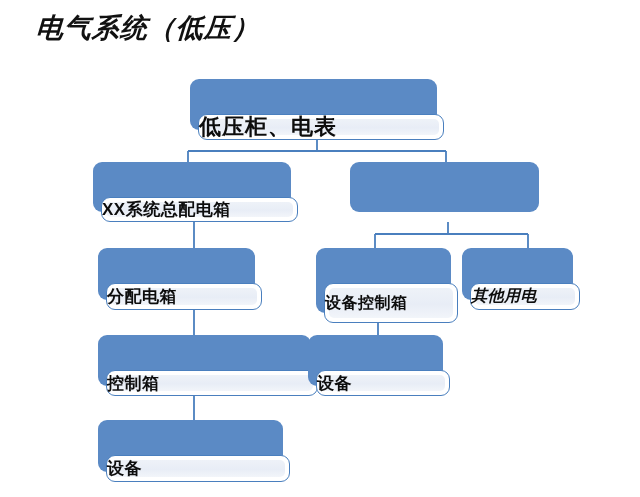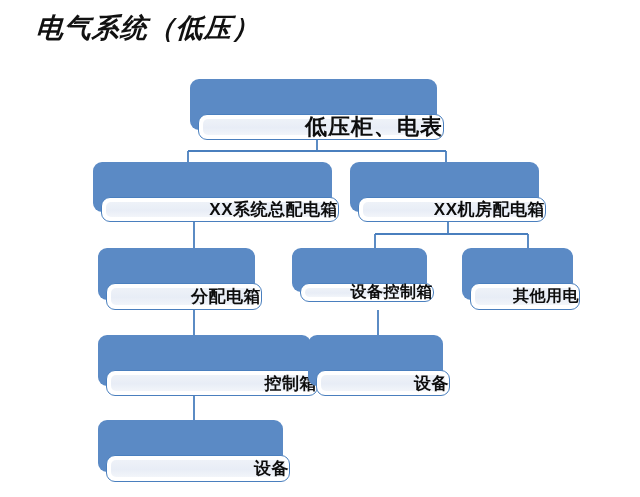--- a/index.html
+++ b/index.html
@@ -68,21 +68,21 @@
     left: 8px;
     top: 9px;
     right: 0;
     bottom: 0;
     background: #ffffff;
     border: 1.6px solid #4a7fbe;
     border-radius: 9px;
     box-sizing: border-box;
     display: flex;
     align-items: center;
-    justify-content: flex-end;
+    justify-content: flex-start;
     margin-top: 26px;
   }
   
   .node .inner {
     position: absolute;
     left: 4px;
     top: 4px;
     right: 4px;
     bottom: 4px;
     background: linear-gradient(180deg, #eef2f8 0%, #e8edf6 55%, #f2f5fa 100%);
@@ -137,53 +137,49 @@
   </svg>
 
   <div class="node root" style="left:190px; top:79px; width:254px; height:61px;">
     <div class="plate"></div>
     <div class="face">
       <div class="inner"></div>
       <div class="label">低压柜、电表</div>
     </div>
   </div>
 
-  <div class="node" style="left:93px; top:162px; width:205px; height:60px;padding-left:41px;">
+  <div class="node" style="left:93px; top:162px; width:205px; height:60px;">
     <div class="plate"></div>
     <div class="face">
       <div class="inner"></div>
       <div class="label">XX系统总配电箱</div>
     </div>
   </div>
 
   <div class="node" style="left:350px; top:162px; width:196px; height:60px;">
     <div class="plate"></div>
-    <div class="face">
-      <div class="inner"></div>
-      <div class="label">XX机房配电箱</div>
-    </div>
   </div>
 
   <div class="node" style="left:98px; top:248px; width:164px; height:62px;">
     <div class="plate"></div>
     <div class="face">
       <div class="inner"></div>
       <div class="label">分配电箱</div>
     </div>
   </div>
 
-  <div class="node small" style="left:292px; top:248px; width:142px; height:54px;">
+  <div class="node small" style="left:316px; top:248px; width:142px; height:75px;">
     <div class="plate"></div>
     <div class="face">
       <div class="inner"></div>
       <div class="label">设备控制箱</div>
     </div>
   </div>
 
-  <div class="node small" style="left:462px; top:248px; width:118px; height:62px;">
+  <div class="node small" style="left:462px; top:248px; width:118px; height:62px;font-style:italic;">
     <div class="plate"></div>
     <div class="face">
       <div class="inner"></div>
       <div class="label">其他用电</div>
     </div>
   </div>
 
   <div class="node" style="left:98px; top:335px; width:192px; height:61px;padding-left:28px;">
     <div class="plate"></div>
     <div class="face">

